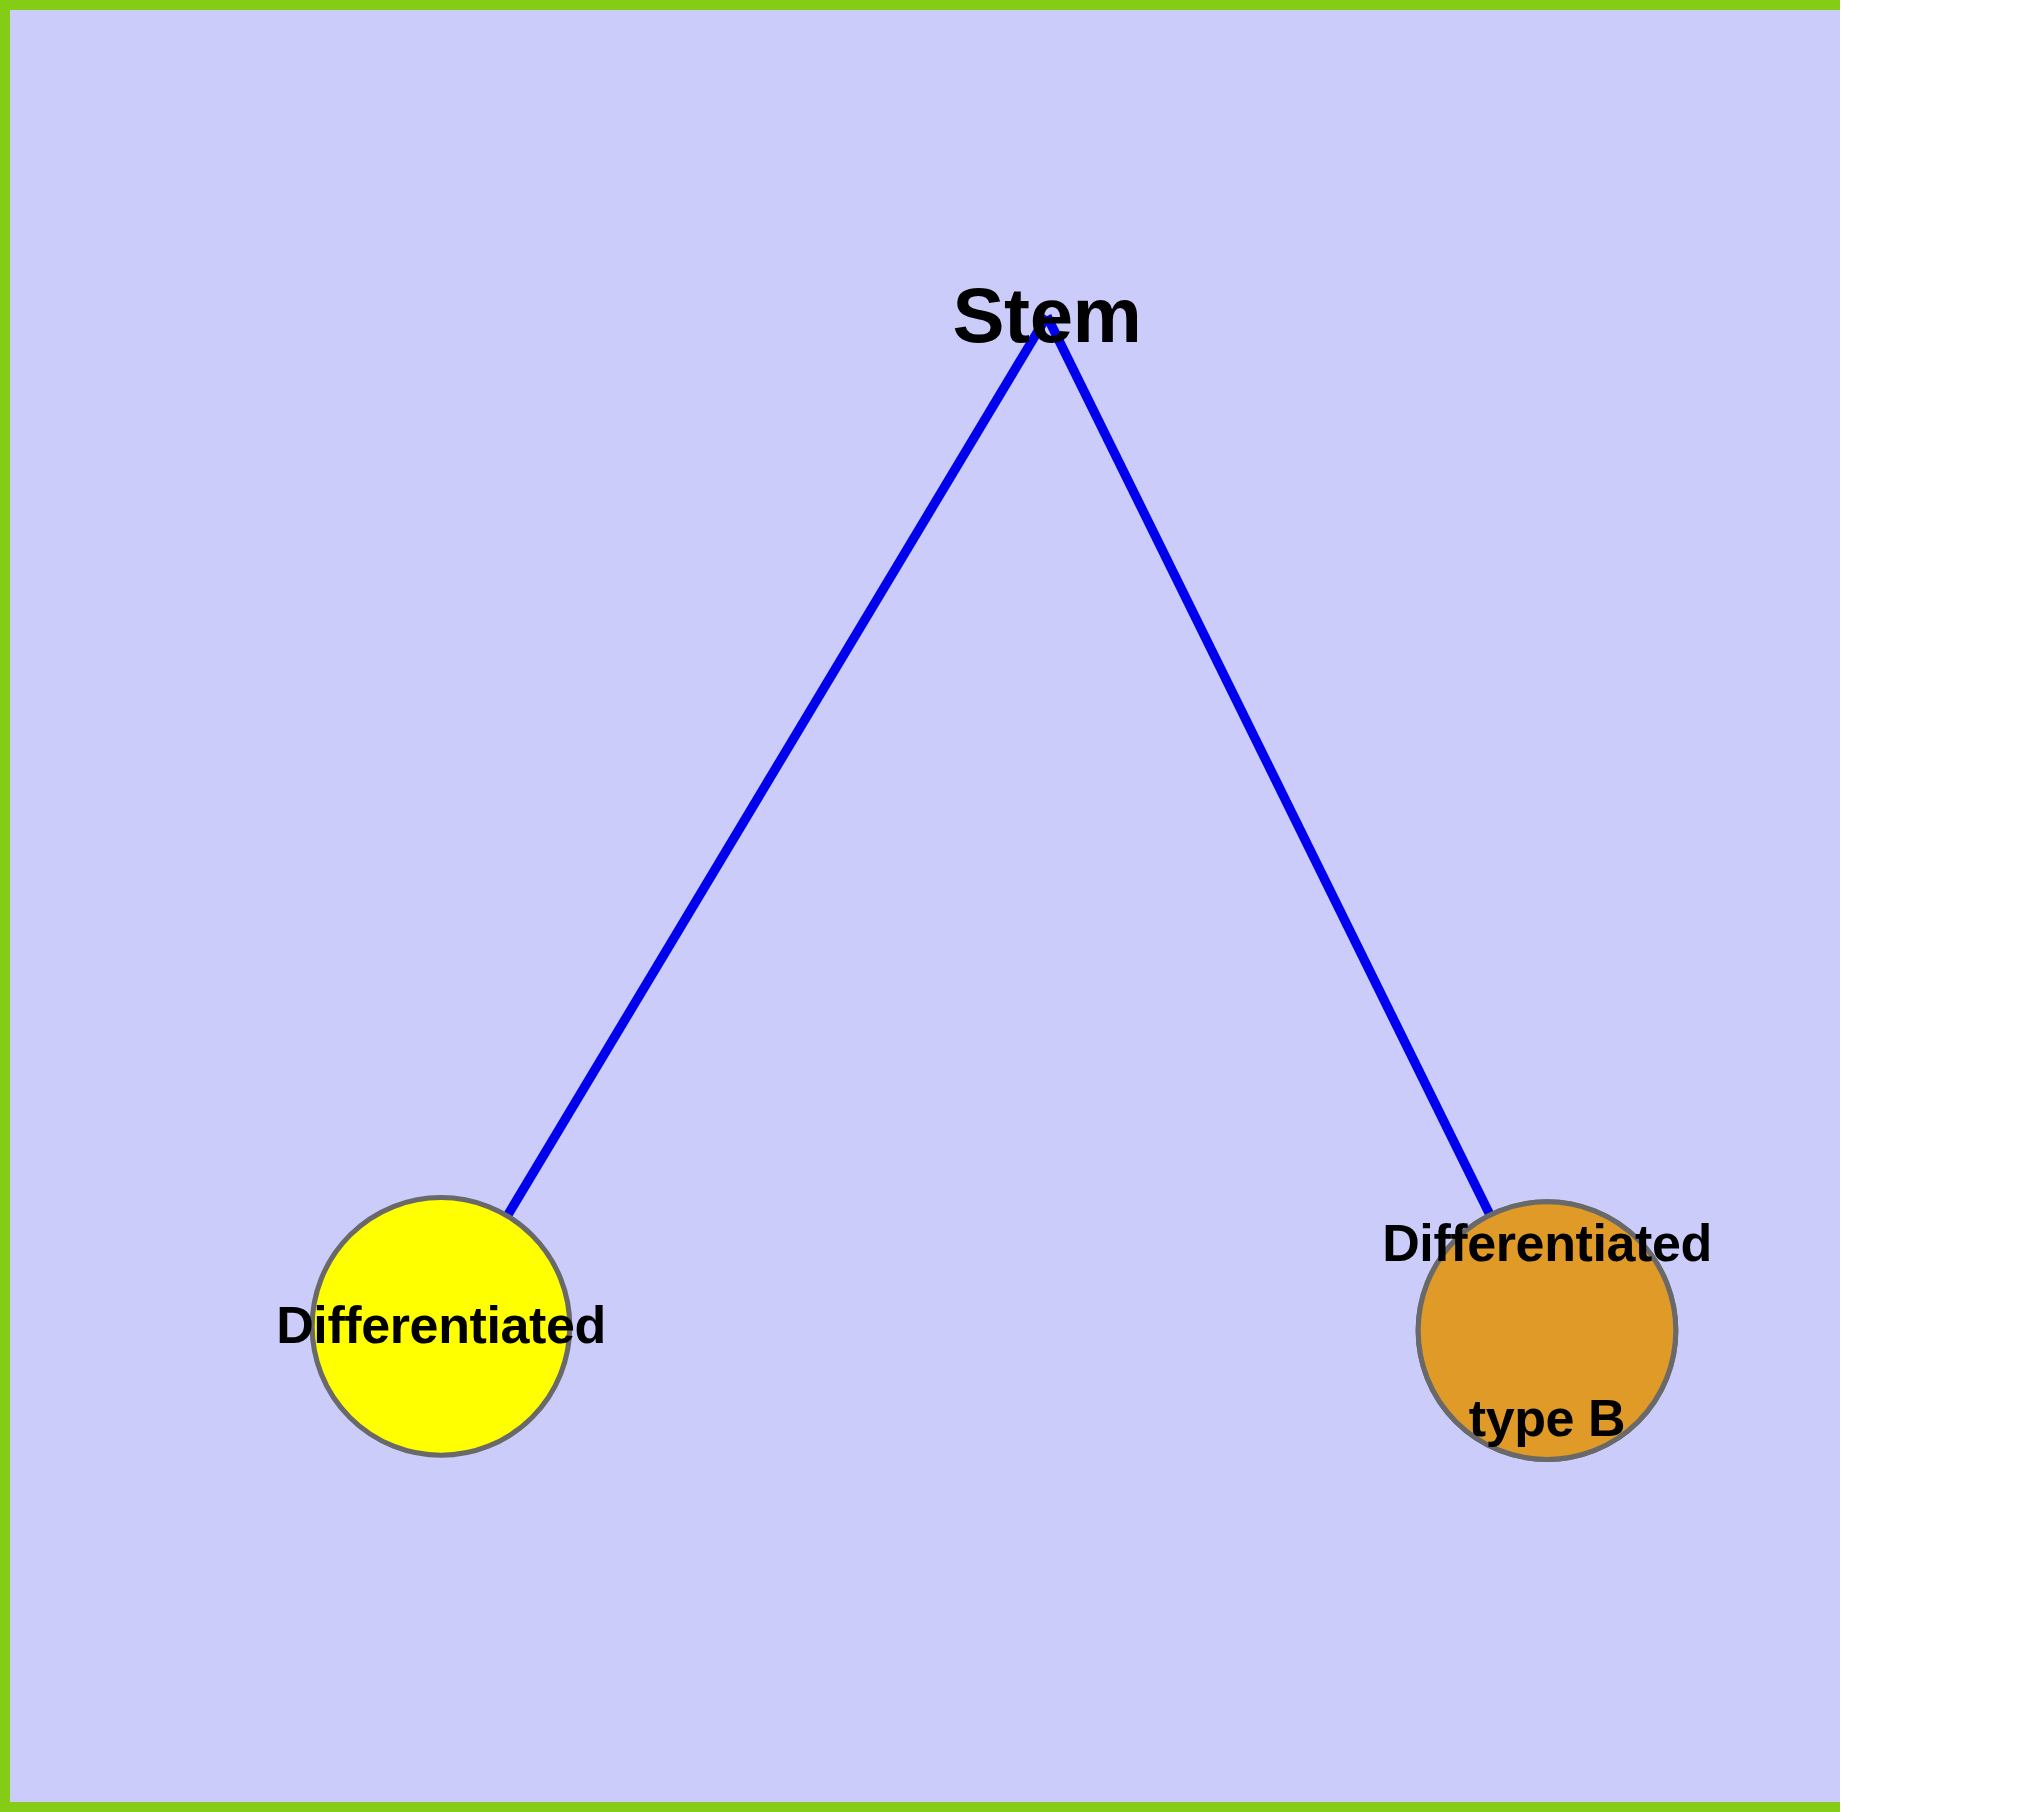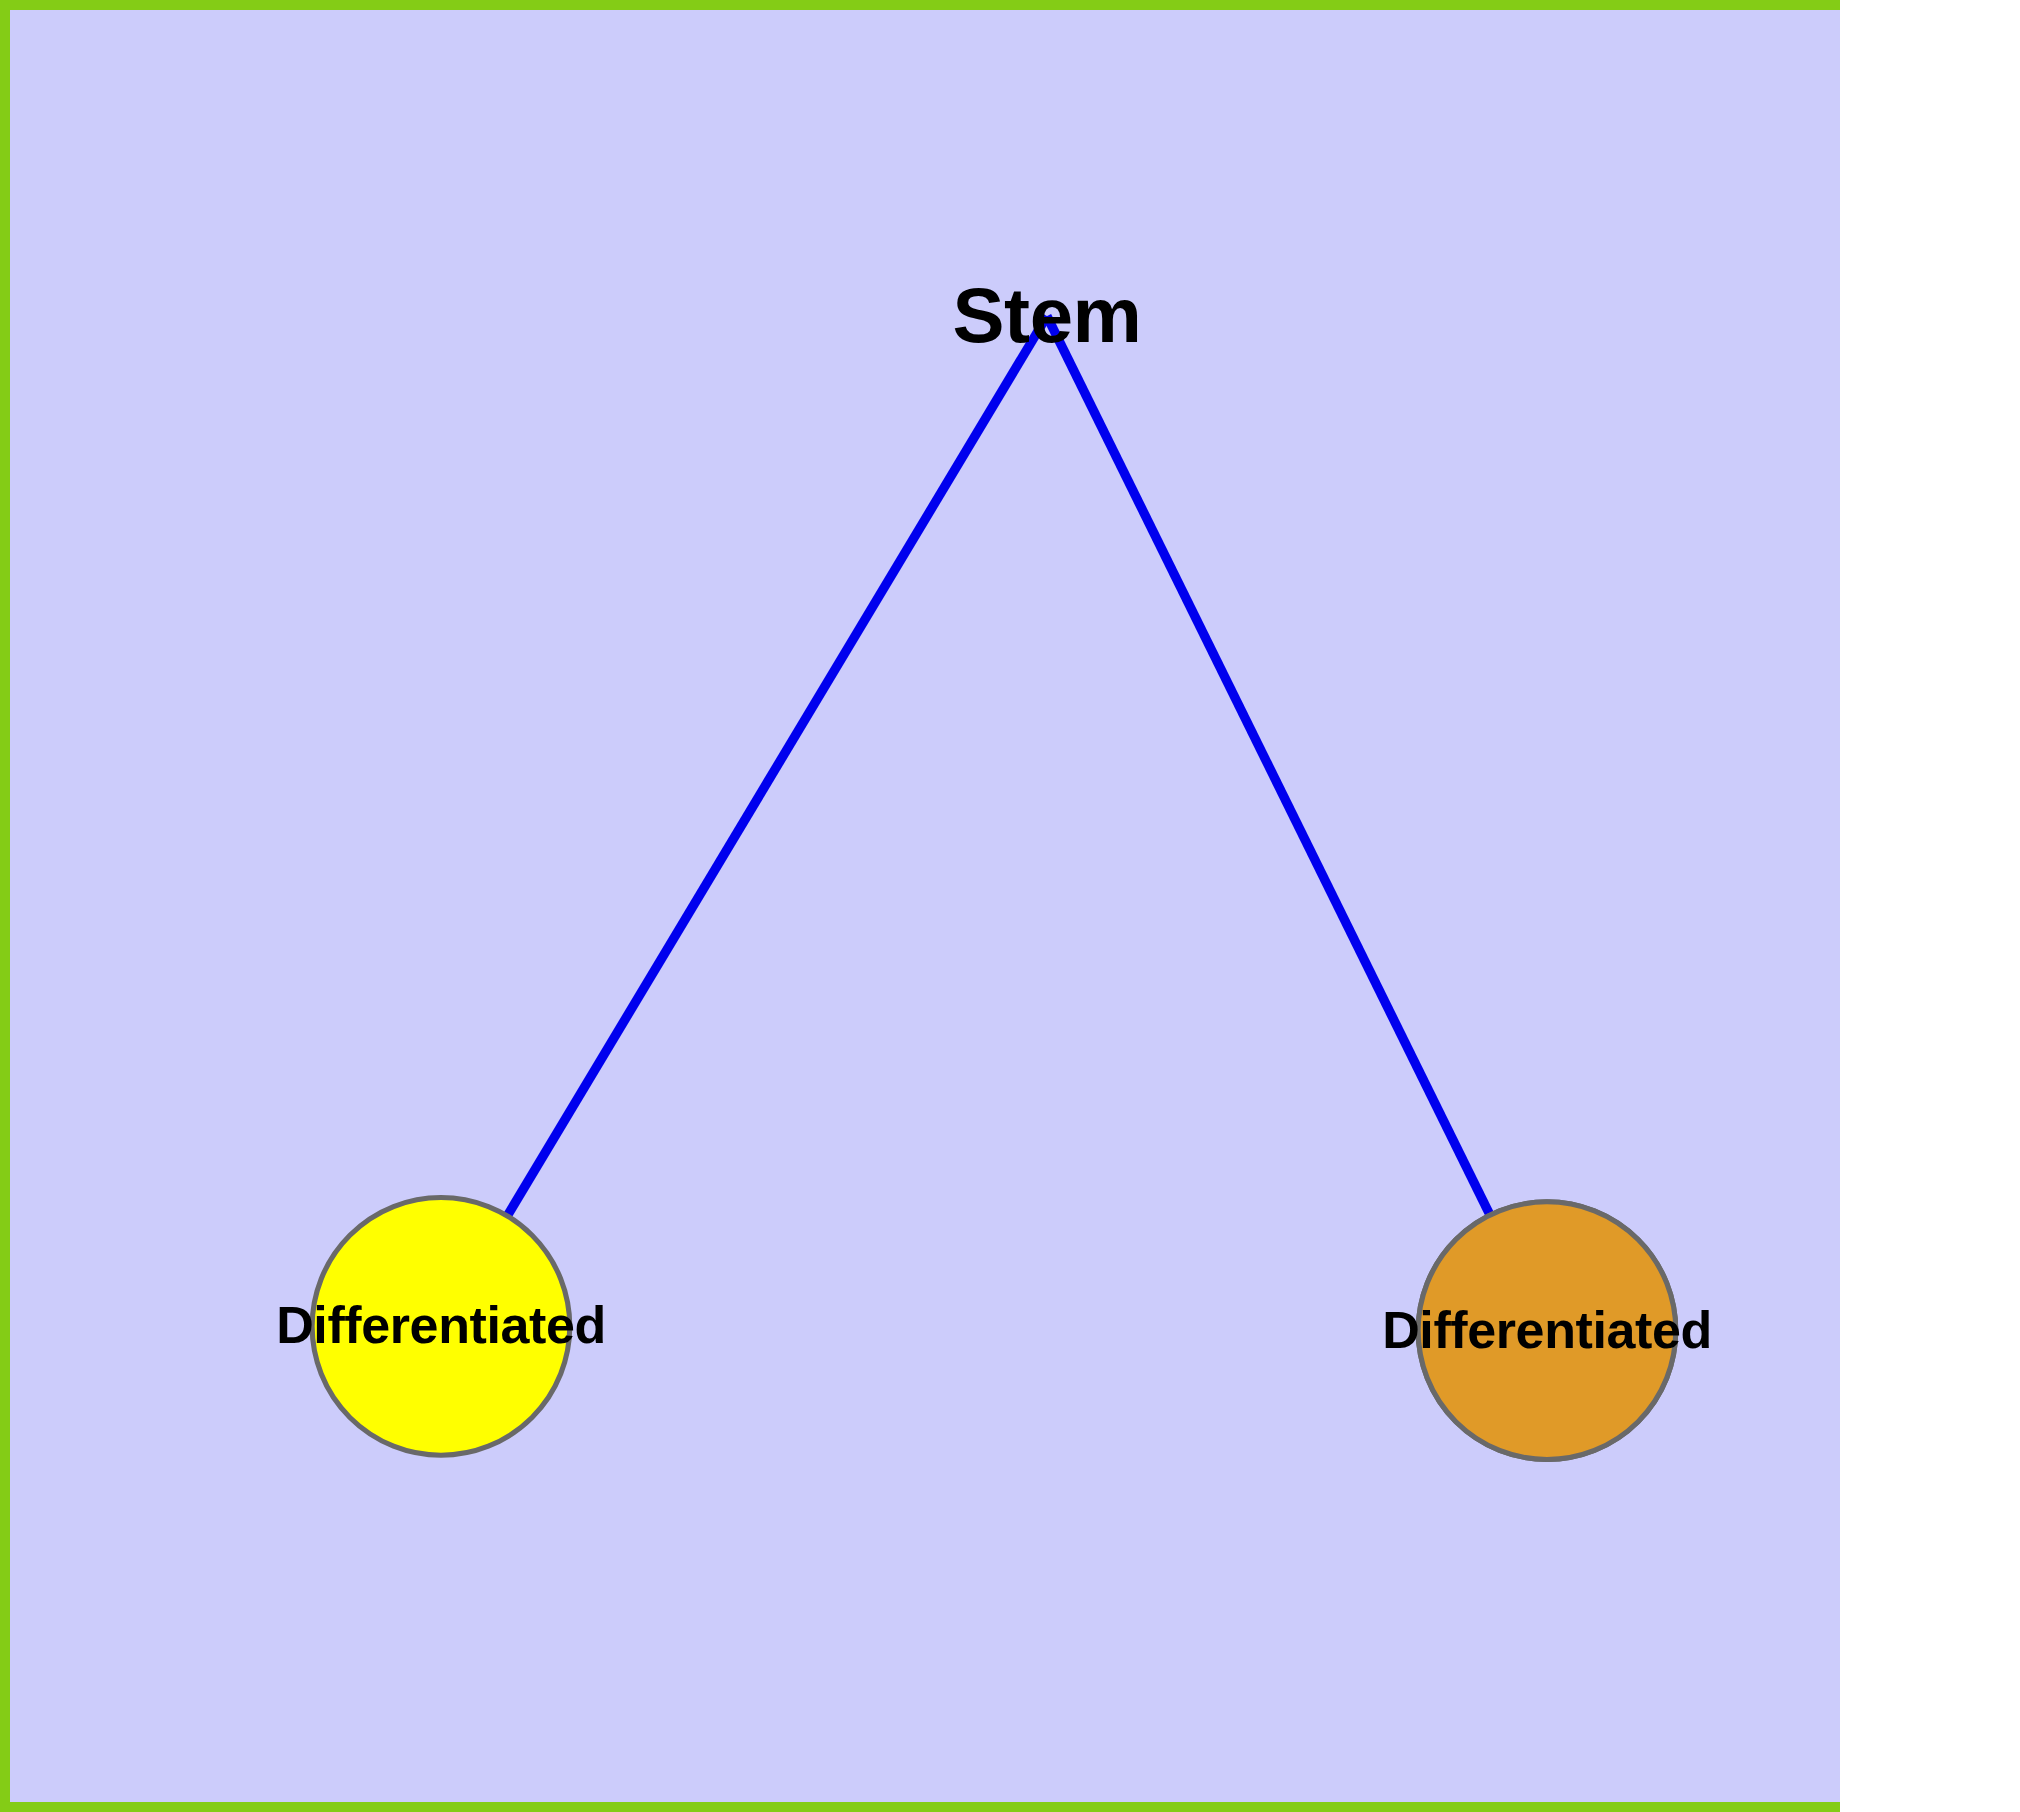--- a/index.html
+++ b/index.html
@@ -66,16 +66,17 @@
   </svg>
 
   <div class="node-label label-stem" style="left: 1047px; top: 316px; color: rgb(0, 0, 0);">Stem</div>
 
   <div class="node-label label-diff" style="left: 441px; top: 1326px; color: rgb(0, 0, 0);">
     <div>Differentiated</div>
   </div>
 
   <div class="node-label label-diff" style="left: 1547px; top: 1331px; color: rgb(0, 0, 0);">
     <div>Differentiated</div>
+    <div>type B</div>
   </div>
 
 </div>
 
 
 </body></html>

